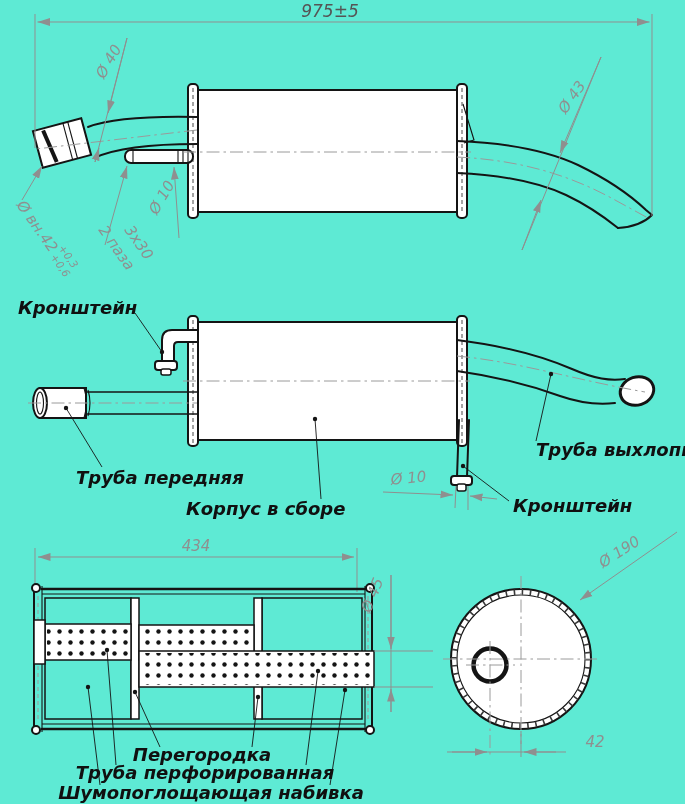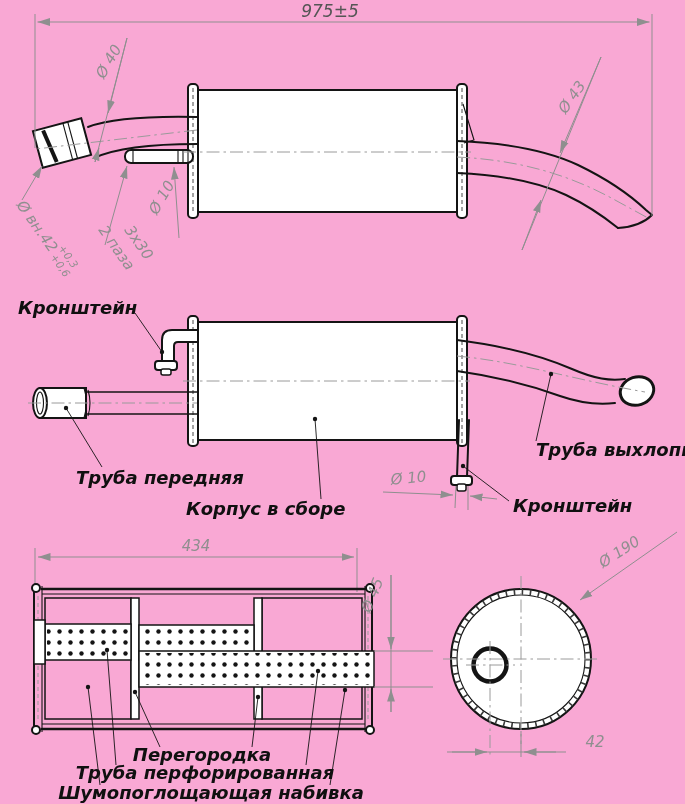--- a/index.html
+++ b/index.html
@@ -1,16 +1,16 @@
 <!DOCTYPE html>
 <html><head>
 <meta charset="utf-8">
 <style>
   html,body{margin:0;padding:0;background:#fff;}
-  .page{width:685px;height:804px;background:#f9a8d4;position:relative;overflow:hidden;}
+  .page{width:685px;height:804px;background:#5eead4;position:relative;overflow:hidden;}
   svg{display:block;}
   svg text{font-family:"DejaVu Sans","Liberation Sans",sans-serif;font-style:italic;}
   .dim{fill:#8f8f8f;font-size:15px;}
   .dimBig{fill:#555;font-size:17px;}
   .dimSm{fill:#8f8f8f;font-size:10.5px;}
   .lbl{fill:#101010;font-size:18px;font-weight:600;}
   .lblB{fill:#101010;font-size:18px;font-weight:700;}
   .s2{stroke:#141414;stroke-width:2;fill:none;stroke-linecap:round;}
   .s25{stroke:#141414;stroke-width:2.6;fill:none;stroke-linecap:round;}
   .s1{stroke:#141414;stroke-width:1.1;fill:none;}

